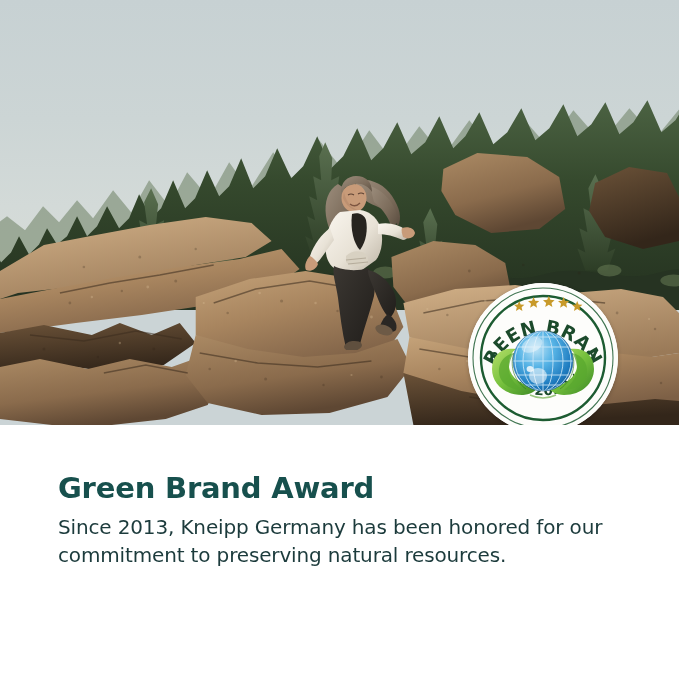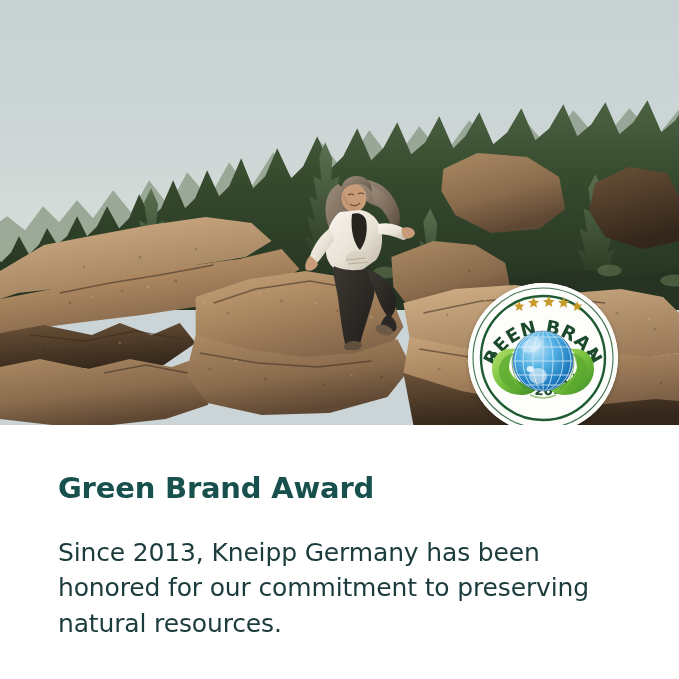--- a/index.html
+++ b/index.html
@@ -88,26 +88,26 @@
     padding: 48px 40px 0 58px;
   }
 
   .headline {
     font-family: "DejaVu Sans", sans-serif;
     font-size: 29px;
     font-weight: bold;
     letter-spacing: -0.2px;
     color: #17504d;
     line-height: 1.1;
-    margin-bottom: 30px;
+    margin-bottom: 8px;
   }
 
   .bodytext {
     font-family: "DejaVu Sans", sans-serif;
-    font-size: 25px;
+    font-size: 20px;
     font-weight: 400;
     color: #1c3b3c;
     line-height: 1.42;
     max-width: 600px;
     letter-spacing: -0.15px;
   }
 </style>
 </head>
 <body>
 

